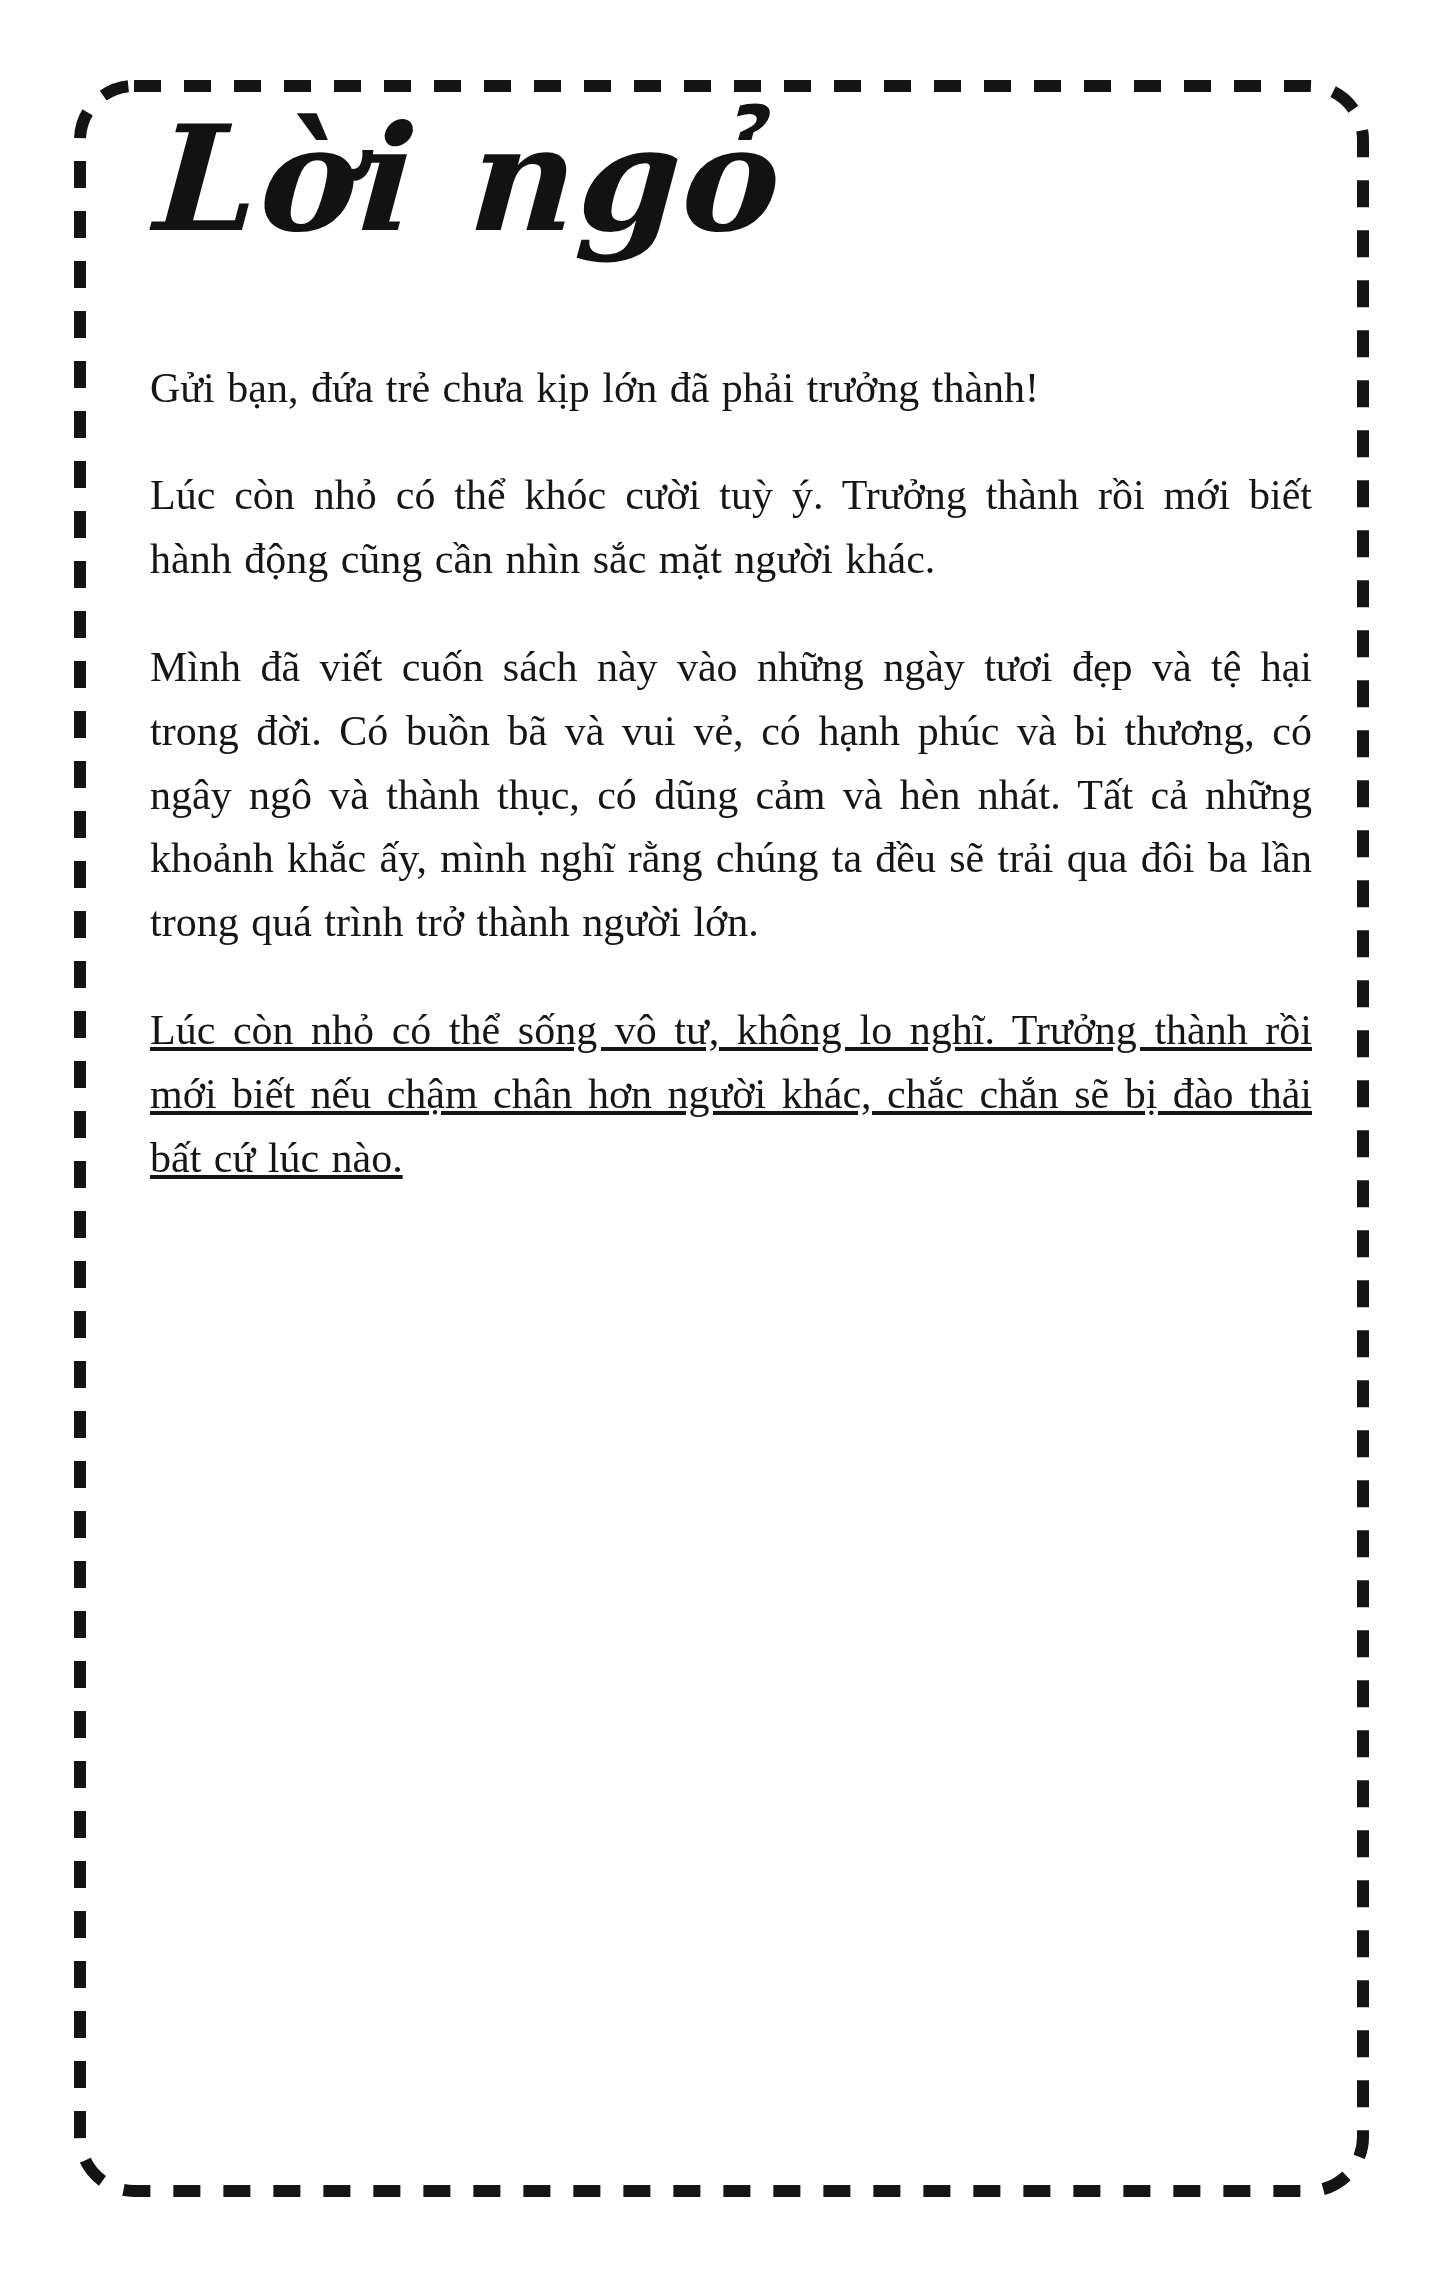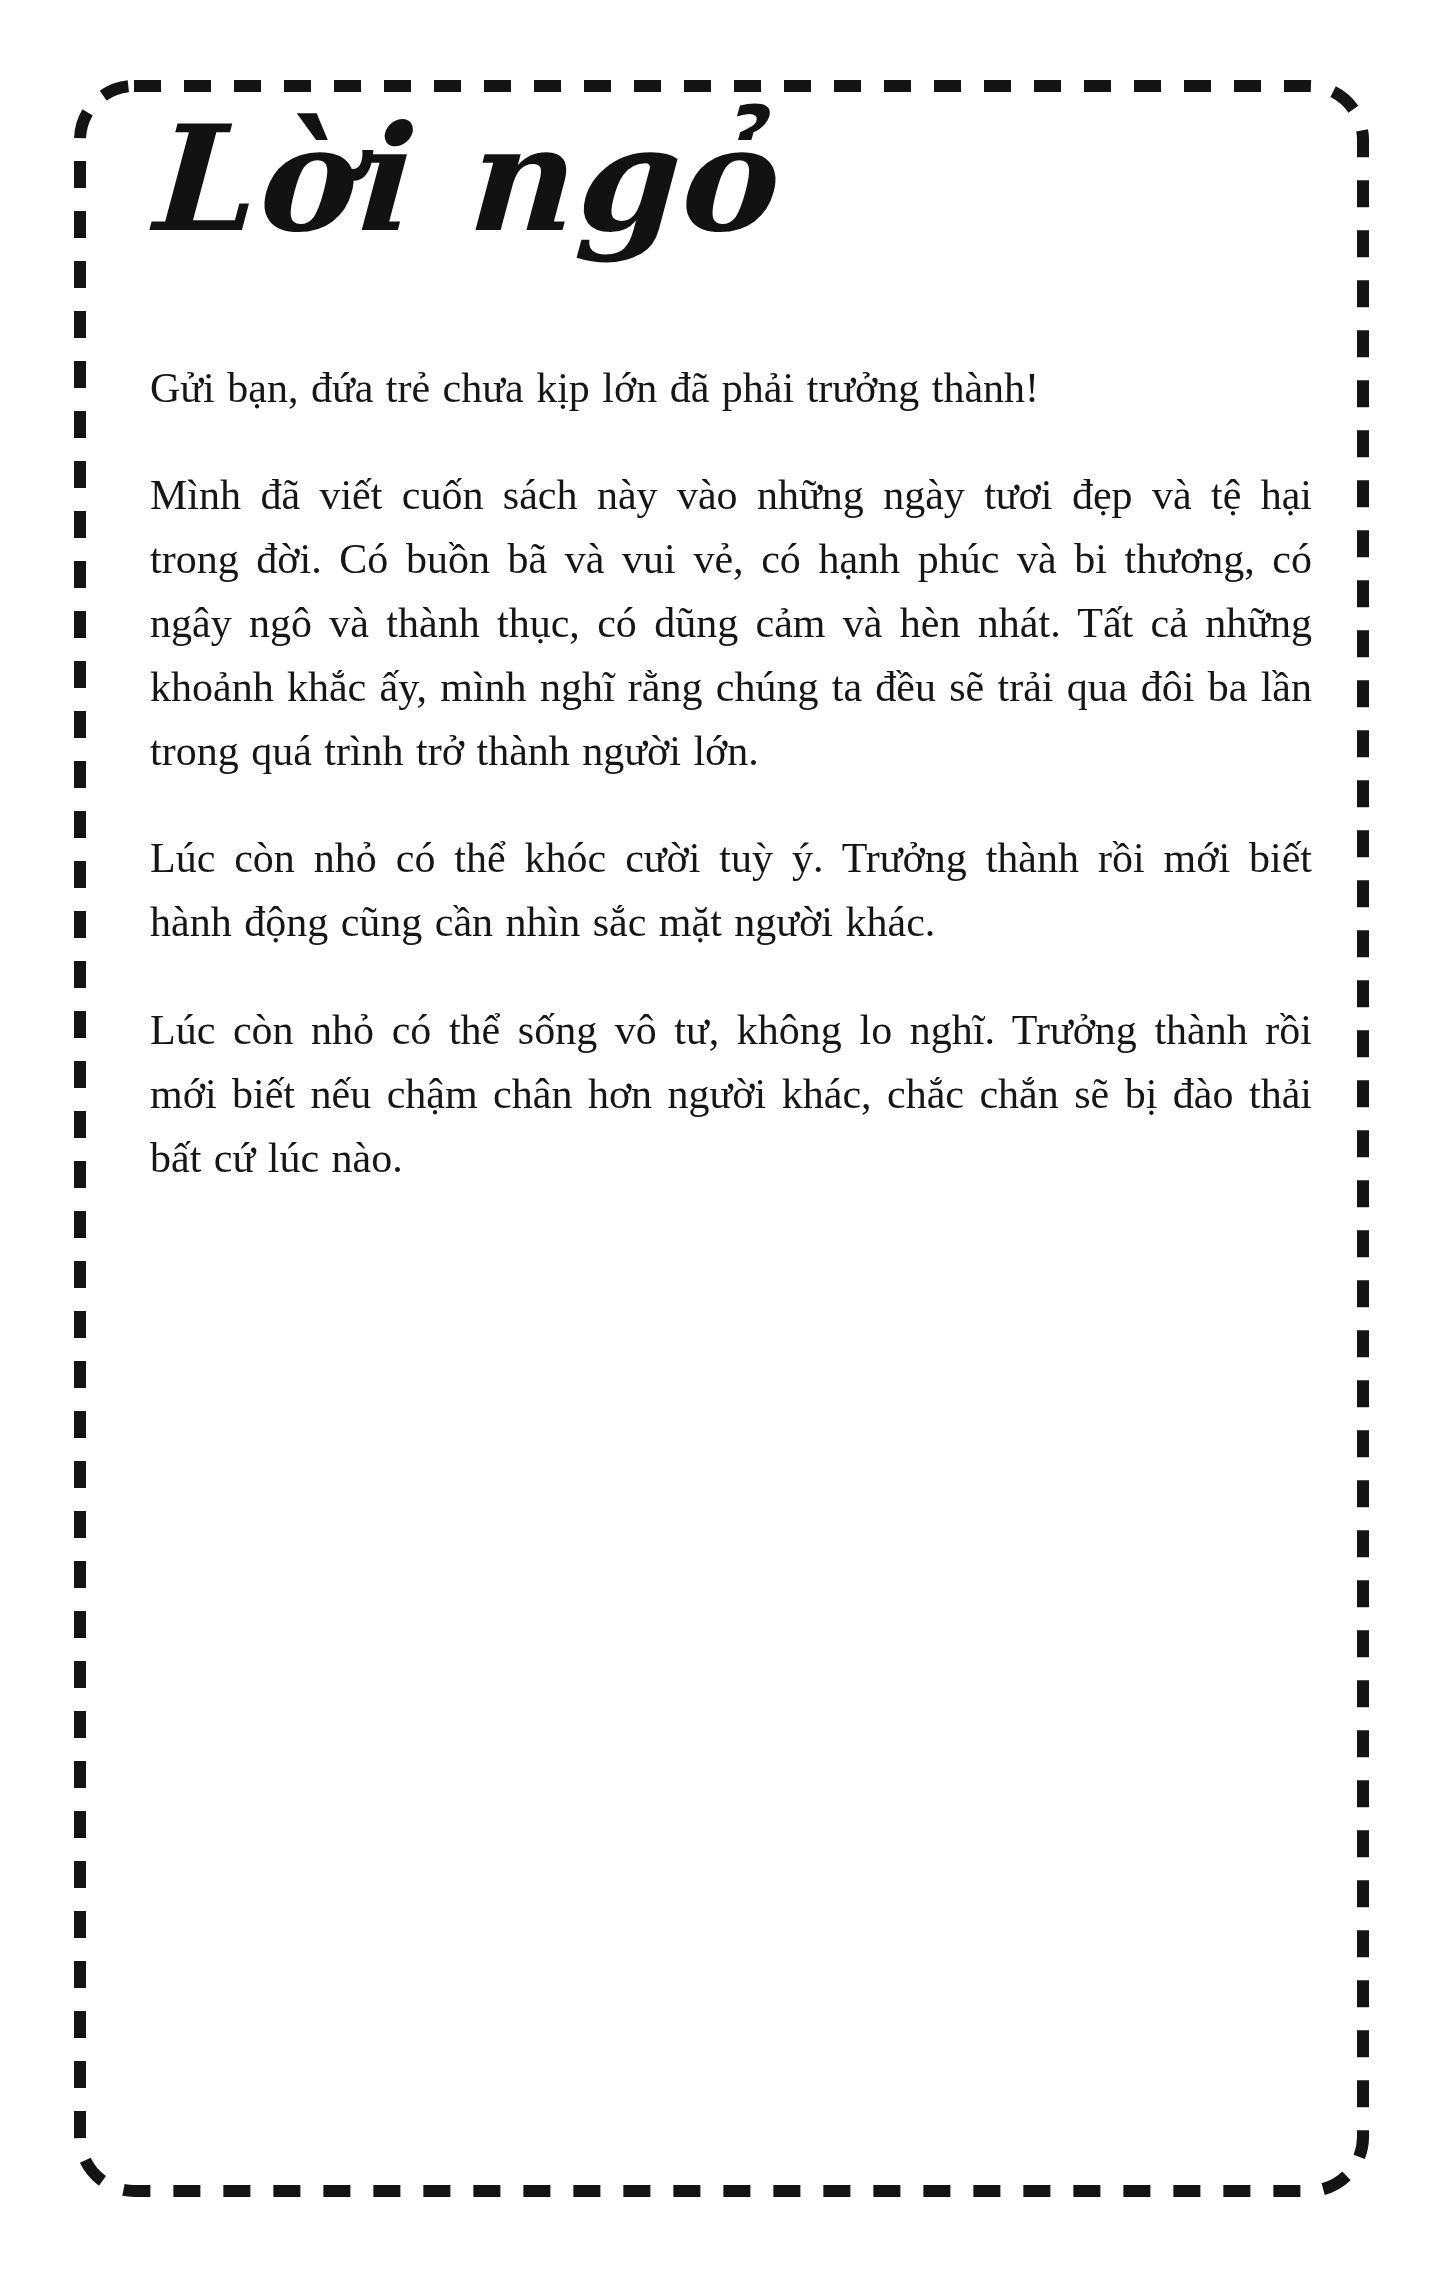--- a/index.html
+++ b/index.html
@@ -46,35 +46,36 @@
     font-size: 42px;
     line-height: 1.52;
     margin: 0 0 44px 0;
     text-align: justify;
     text-justify: inter-word;
     word-spacing: 2px;
     color: #161616;
   }
   .body-text p:last-child {
     margin-bottom: 0;
+    text-decoration: underline;
   }
 </style>
 </head>
 <body>
 
 <div class="page">
 
   <svg class="border-svg" viewBox="0 0 1440 2284" aria-hidden="true">
     <rect x="80" y="86" width="1283" height="2105" rx="54" ry="54" fill="none" stroke="#141414" stroke-width="12" stroke-dasharray="27 23" stroke-linecap="butt"></rect>
   </svg>
 
   <div class="content">
     <h1 class="title">Lời ngỏ</h1>
 
     <div class="body-text">
       <p>Gửi bạn, đứa trẻ chưa kịp lớn đã phải trưởng thành!</p>
+      <p>Lúc còn nhỏ có thể khóc cười tuỳ ý. Trưởng thành rồi mới biết hành động cũng cần nhìn sắc mặt người khác.</p>
       <p>Mình đã viết cuốn sách này vào những ngày tươi đẹp và tệ hại trong đời. Có buồn bã và vui vẻ, có hạnh phúc và bi thương, có ngây ngô và thành thục, có dũng cảm và hèn nhát. Tất cả những khoảnh khắc ấy, mình nghĩ rằng chúng ta đều sẽ trải qua đôi ba lần trong quá trình trở thành người lớn.</p>
-      <p>Lúc còn nhỏ có thể khóc cười tuỳ ý. Trưởng thành rồi mới biết hành động cũng cần nhìn sắc mặt người khác.</p>
       <p>Lúc còn nhỏ có thể sống vô tư, không lo nghĩ. Trưởng thành rồi mới biết nếu chậm chân hơn người khác, chắc chắn sẽ bị đào thải bất cứ lúc nào.</p>
     </div>
   </div>
 
 </div>
 
 </body></html>

